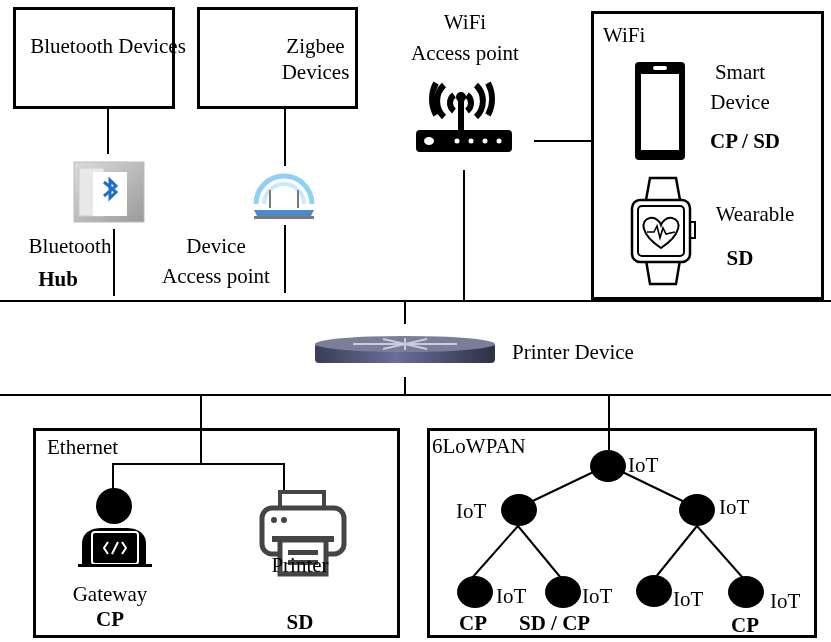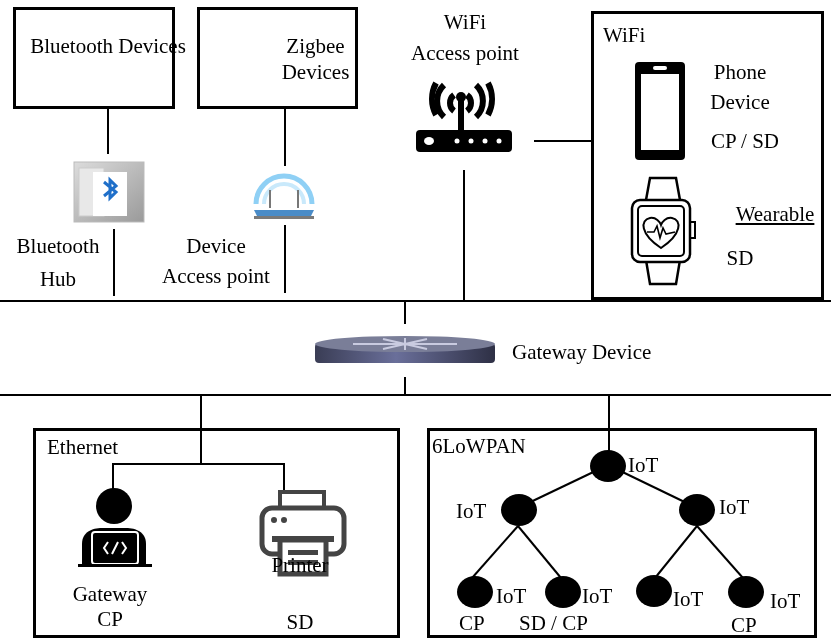--- a/index.html
+++ b/index.html
@@ -1,20 +1,20 @@
 <!DOCTYPE html>
 <html><head>
 <meta charset="utf-8">
 <style>
   html, body { margin:0; padding:0; background:#fff; }
   body { width:831px; height:642px; position:relative; overflow:hidden;
          font-family:"Liberation Serif", "DejaVu Serif", serif; color:#000; }
   .box { position:absolute; border:3px solid #000; box-sizing:border-box; }
   .lbl { position:absolute; font-size:21px; line-height:26px; text-align:center; white-space:nowrap; }
-  .bold { font-weight:normal; }
+  .bold { font-weight:bold; }
   .hl { position:absolute; background:#000; height:2px; }
   .vl { position:absolute; background:#000; width:2px; }
   svg { position:absolute; overflow:visible; }
 </style>
 </head>
 <body>
 
 <div class="box" style="left:13px;top:7px;width:162px;height:102px;"></div>
 <div class="lbl" style="left:27px;top:33px;width:162px;white-space:normal;">Bluetooth Devices</div>
 
@@ -33,22 +33,22 @@
     <linearGradient id="bth" x1="0" y1="0" x2="1" y2="1">
       <stop offset="0" stop-color="#dcdcdc"></stop>
         <stop offset="1" stop-color="#9a9a9a"></stop>
     </linearGradient>
   </defs>
   <rect x="1" y="4" width="70" height="60" fill="url(#bth)" stroke="#bbb"></rect>
   <rect x="6" y="10" width="25" height="48" fill="#e8e8e8" stroke="#ccc"></rect>
   <rect x="20" y="14" width="34" height="44" fill="#fff"></rect>
   <path d="M31 24 L43 34 L37 40 L37 22 L43 28 L31 38" fill="none" stroke="#1f6fc9" stroke-width="3"></path>
 </svg>
-<div class="lbl" style="left:10px;top:233px;width:96px;">Bluetooth</div>
-<div class="lbl" style="left:10px;top:266px;width:96px;">Hub</div>
+<div class="lbl" style="left:22px;top:233px;width:96px;">Bluetooth</div>
+<div class="lbl" style="left:10px;top:266px;width:96px;font-weight:bold;">Hub</div>
 
 <svg style="left:250px;top:164px;" width="68" height="56" viewBox="0 0 68 56">
   <path d="M6 40 A28 28 0 0 1 62 40" fill="none" stroke="#8fd0f5" stroke-width="5"></path>
   <path d="M14 40 A20 20 0 0 1 54 40" fill="none" stroke="#c9e9fb" stroke-width="4"></path>
   <line x1="20" y1="26" x2="20" y2="44" stroke="#777" stroke-width="2"></line>
   <line x1="48" y1="26" x2="48" y2="44" stroke="#777" stroke-width="2"></line>
   <path d="M4 46 L64 46 L60 54 L8 54 Z" fill="#4a8cc8"></path>
   <rect x="4" y="52" width="60" height="3" fill="#7a7a7a"></rect>
 </svg>
 <div class="lbl" style="left:150px;top:233px;width:132px;">Device</div>
@@ -73,51 +73,51 @@
   <circle cx="85" cy="66" r="2.5" fill="#fff"></circle>
 </svg>
 
 <div class="box" style="left:591px;top:11px;width:233px;height:289px;"></div>
 <div class="lbl" style="left:603px;top:22px;text-align:left;">WiFi</div>
 <svg style="left:635px;top:62px;" width="50" height="98" viewBox="0 0 50 98">
   <rect x="0" y="0" width="50" height="98" rx="4" fill="#000"></rect>
   <rect x="6" y="12" width="38" height="76" fill="#fff"></rect>
   <rect x="18" y="4" width="14" height="4" rx="2" fill="#fff"></rect>
 </svg>
-<div class="lbl" style="left:690px;top:59px;width:100px;">Phone</div>
+<div class="lbl" style="left:690px;top:59px;width:100px;">Smart</div>
 <div class="lbl" style="left:690px;top:89px;width:100px;">Device</div>
 <div class="lbl bold" style="left:690px;top:128px;width:110px;">CP / SD</div>
 <svg style="left:630px;top:176px;" width="66" height="112" viewBox="0 0 66 112">
   <path d="M16 24 L20 2 L46 2 L50 24" fill="none" stroke="#000" stroke-width="2.5"></path>
   <path d="M16 84 L20 108 L46 108 L50 84" fill="none" stroke="#000" stroke-width="2.5"></path>
   <rect x="2" y="24" width="58" height="62" rx="8" fill="#fff" stroke="#000" stroke-width="2.5"></rect>
   <rect x="8" y="30" width="46" height="50" rx="4" fill="none" stroke="#000" stroke-width="2"></rect>
   <rect x="60" y="46" width="5" height="16" fill="none" stroke="#000" stroke-width="2"></rect>
   <path d="M31 72 C10 58 10 44 20 42 C26 41 30 46 31 49 C32 46 36 41 42 42 C52 44 52 58 31 72 Z" fill="none" stroke="#000" stroke-width="2"></path>
   <path d="M17 56 L24 56 L27 50 L30 62 L33 52 L36 58 L45 56" fill="none" stroke="#000" stroke-width="1.6"></path>
 </svg>
-<div class="lbl" style="left:720px;top:201px;width:110px;text-decoration:underline;">Wearable</div>
+<div class="lbl" style="left:700px;top:201px;width:110px;">Wearable</div>
 <div class="lbl bold" style="left:715px;top:245px;width:50px;">SD</div>
 
 <div class="hl" style="left:0;top:300px;width:831px;"></div>
 <div class="vl" style="left:404px;top:300px;height:24px;"></div>
 
 <svg style="left:313px;top:333px;" width="184" height="36" viewBox="0 0 184 36">
   <defs>
     <linearGradient id="gw" x1="0" y1="0" x2="1" y2="0">
       <stop offset="0" stop-color="#3a3d55"></stop>
         <stop offset="0.45" stop-color="#6a6f9a"></stop>
         <stop offset="1" stop-color="#2e3045"></stop>
     </linearGradient>
   </defs>
   <rect x="2" y="10" width="180" height="20" rx="4" fill="url(#gw)"></rect>
   <ellipse cx="92" cy="11" rx="90" ry="8" fill="#7a7e98"></ellipse>
   <path d="M40 11 L144 11 M92 5 L92 17 M70 6 L114 16 M70 16 L114 6" stroke="#c9cbe0" stroke-width="2"></path>
 </svg>
-<div class="lbl" style="left:512px;top:339px;text-align:left;">Gateway Device</div>
+<div class="lbl" style="left:512px;top:339px;text-align:left;">Printer Device</div>
 
 <div class="vl" style="left:404px;top:377px;height:18px;"></div>
 <div class="hl" style="left:0;top:394px;width:831px;"></div>
 <div class="vl" style="left:200px;top:394px;height:70px;"></div>
 <div class="vl" style="left:608px;top:394px;height:62px;"></div>
 
 <div class="box" style="left:33px;top:428px;width:367px;height:210px;"></div>
 <div class="lbl" style="left:47px;top:434px;text-align:center;">Ethernet</div>
 <div class="hl" style="left:112px;top:463px;width:172px;"></div>
 <div class="vl" style="left:112px;top:463px;height:30px;"></div>

